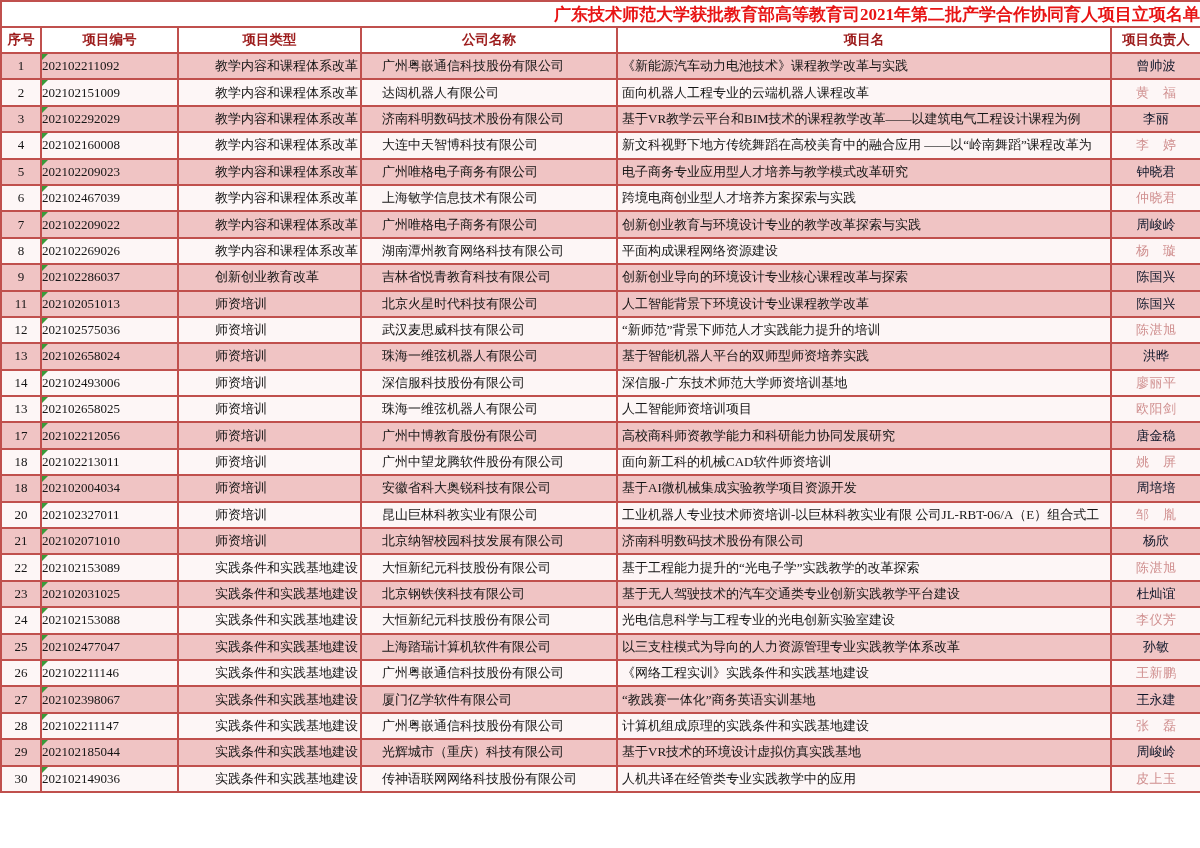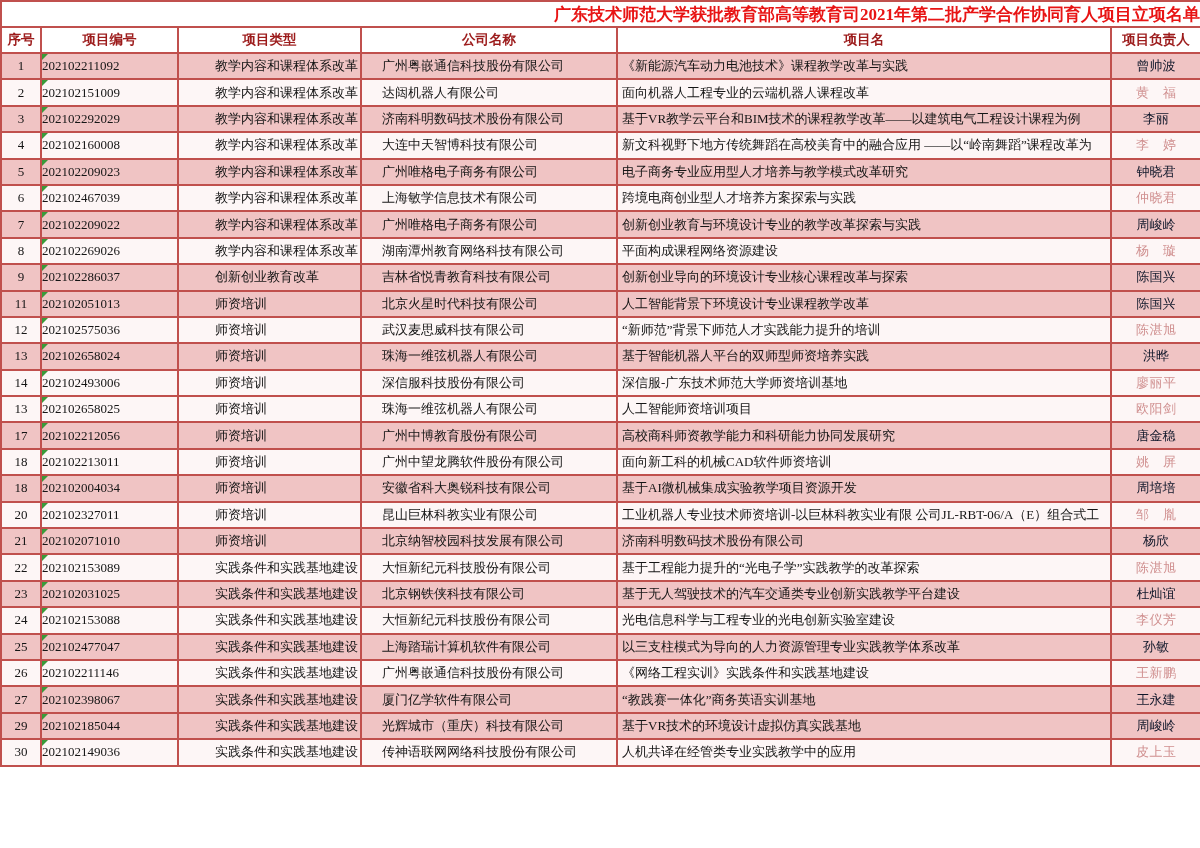--- a/index.html
+++ b/index.html
@@ -263,20 +263,28 @@
         <td class="c-leader leader-light">王新鹏</td>
       </tr>
       <tr class="pink">
         <td class="c-no">27</td>
         <td class="c-code"><span class="tri"></span>202102398067</td>
         <td class="c-type">实践条件和实践基地建设</td>
         <td class="c-company">厦门亿学软件有限公司</td>
         <td class="c-project">“教践赛一体化”商务英语实训基地</td>
         <td class="c-leader leader-dark">王永建</td>
       </tr>
+      <tr class="white">
+        <td class="c-no">28</td>
+        <td class="c-code"><span class="tri"></span>202102211147</td>
+        <td class="c-type">实践条件和实践基地建设</td>
+        <td class="c-company">广州粤嵌通信科技股份有限公司</td>
+        <td class="c-project">计算机组成原理的实践条件和实践基地建设</td>
+        <td class="c-leader leader-light">张磊</td>
+      </tr>
       <tr class="pink">
         <td class="c-no">29</td>
         <td class="c-code"><span class="tri"></span>202102185044</td>
         <td class="c-type">实践条件和实践基地建设</td>
         <td class="c-company">光辉城市（重庆）科技有限公司</td>
         <td class="c-project">基于VR技术的环境设计虚拟仿真实践基地</td>
         <td class="c-leader leader-dark">周峻岭</td>
       </tr>
       <tr class="white">
         <td class="c-no">30</td>

